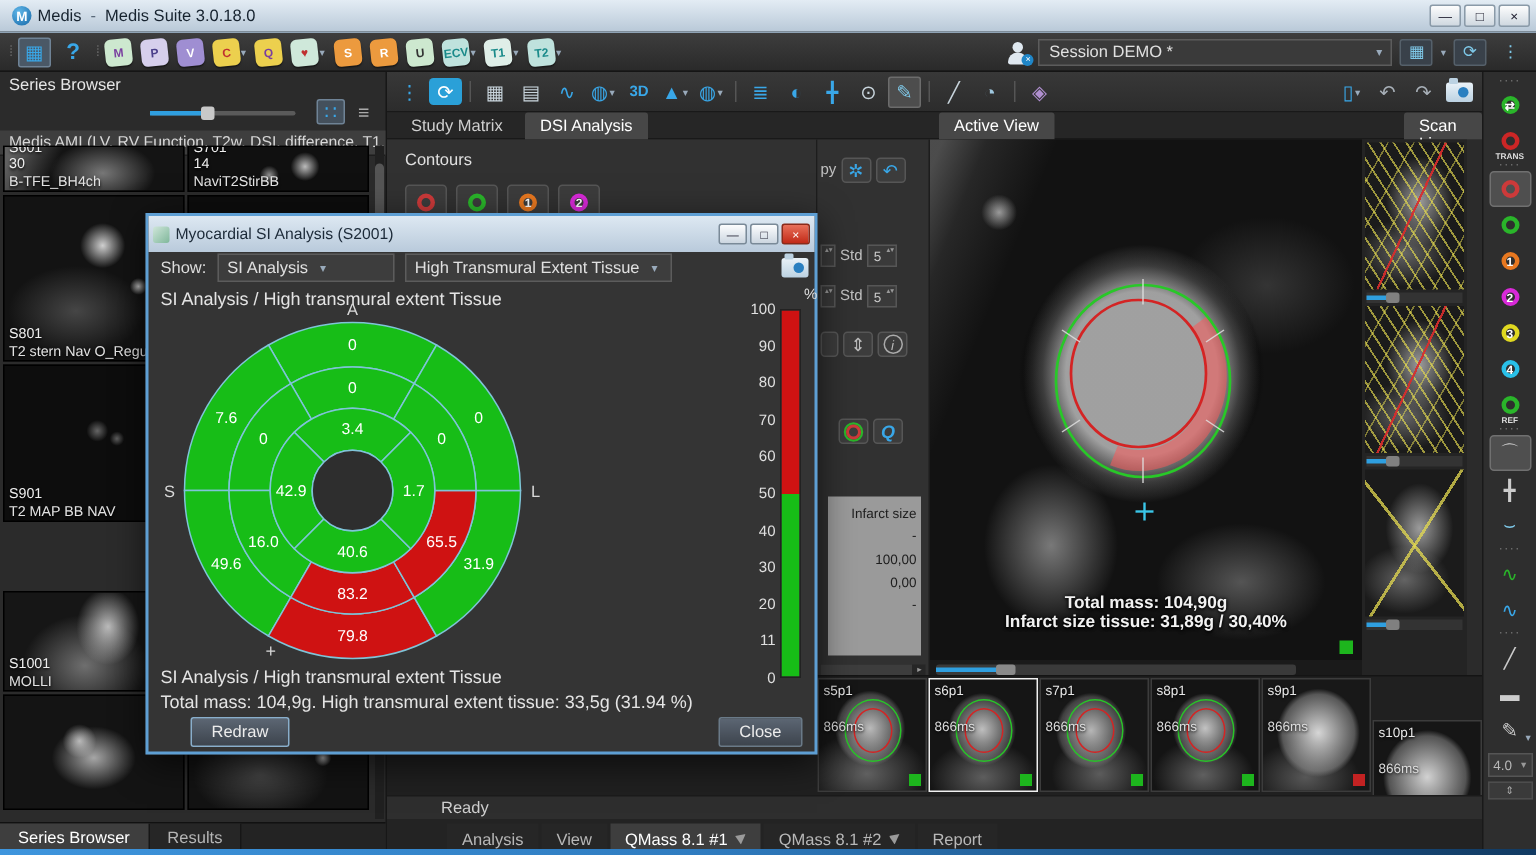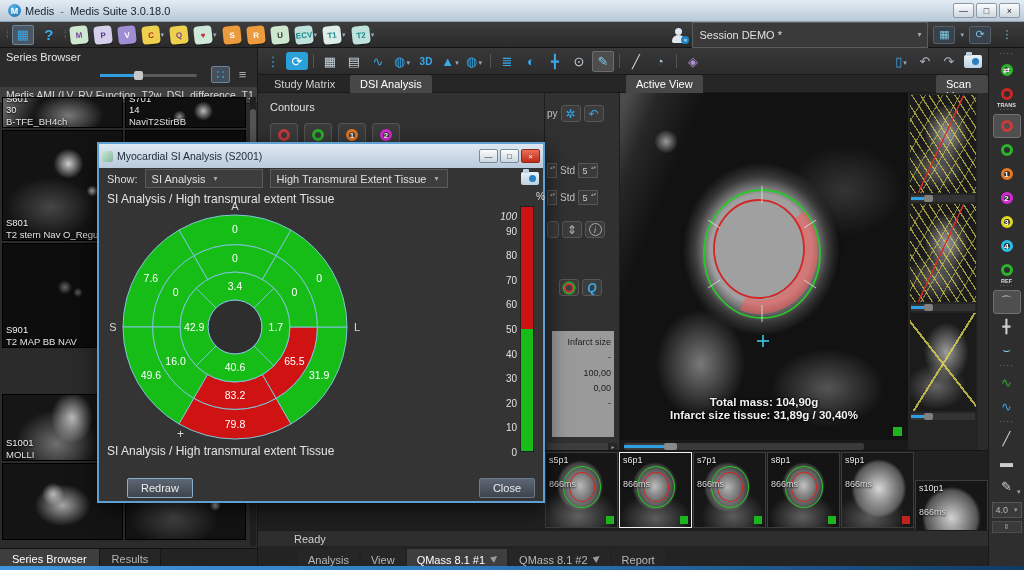--- a/index.html
+++ b/index.html
@@ -19,21 +19,21 @@
   .tb-btn{width:22px;height:20px;display:flex;align-items:center;justify-content:center;border-radius:2px;color:#39a7e8;font-size:13px;}
   .tb-btn.on{background:#4a5866;border:1px solid #6f8396;}
   .tile{width:18px;height:18px;border-radius:4px;transform:rotate(-6deg);display:flex;align-items:center;justify-content:center;font-size:8px;font-weight:700;box-shadow:0 1px 1px rgba(0,0,0,.5);}
   .tile-wrap{display:flex;align-items:center;gap:1px;}
   .ddc{color:#9ab;font-size:7px;}
   #session{margin-left:auto;display:flex;align-items:center;gap:5px;}
   .person{position:relative;width:16px;height:16px;}
   .person .head{position:absolute;left:4px;top:1px;width:7px;height:7px;border-radius:50%;background:#dfe8f0;}
   .person .body{position:absolute;left:1px;top:8px;width:13px;height:8px;border-radius:7px 7px 2px 2px;background:#dfe8f0;}
   .person .badge{position:absolute;right:-2px;bottom:-1px;width:8px;height:8px;border-radius:50%;background:#1f86c8;color:#fff;font-size:6px;display:flex;align-items:center;justify-content:center;}
-  .combo{width:236px;height:18px;background:#3a3a3a;border:1px solid #5c5c5c;display:flex;align-items:center;padding:12px 6px;color:#e0e0e0;}
+  .combo{width:236px;height:18px;background:#3a3a3a;border:1px solid #5c5c5c;display:flex;align-items:center;padding:4px 6px;color:#e0e0e0;}
   .combo .caret{margin-left:auto;color:#9ab;font-size:8px;}
   .lay-btn{width:22px;height:18px;background:#39414a;border:1px solid #55606a;border-radius:2px;color:#7ec8e8;font-size:11px;display:flex;align-items:center;justify-content:center;}
 
   
   #leftpanel{position:absolute;left:0;top:48px;width:258px;height:522px;background:#2b2b2b;border-right:1px solid #171717;}
   .sb-title{padding:3px 6px;color:#e6e6e6;}
   .sb-ctl{position:relative;height:18px;}
   .sb-slider{position:absolute;left:100px;top:8px;width:97px;height:3px;background:#5a5a5a;border-radius:2px;}
   .sb-slider .fill{position:absolute;left:0;top:0;height:3px;width:37px;background:#2f9fe0;}
   .sb-slider .hnd{position:absolute;left:34px;top:-3px;width:9px;height:9px;background:#c8c8c8;border-radius:2px;}
@@ -994,29 +994,30 @@
       <circle cx="125" cy="125" r="26.88" fill="#2e2e2e" stroke="#7fc4d8" stroke-width="1"></circle>
       <text x="125.00000000000001" y="8" text-anchor="middle" fill="#d8d8d8" font-size="11">A</text>
       <text x="3" y="129" text-anchor="middle" fill="#d8d8d8" font-size="11">S</text>
       <text x="247" y="129" text-anchor="middle" fill="#d8d8d8" font-size="11">L</text>
       <text x="70.52114003125436" y="235.92078290260412" text-anchor="middle" fill="#d8d8d8" font-size="12">+</text>
     </svg>
   <div id="scalebar" style="background: linear-gradient(rgb(207, 18, 18) 0px, rgb(207, 18, 18) 50%, rgb(23, 189, 23) 50%, rgb(23, 189, 23) 100%);"></div>
   <div id="scale-pct">%</div>
   <div id="scale-ticks">
       <div class="stick" style="top: 303px;">0</div>
-      <div class="stick" style="top: 278.4px;">10</div>
+      <div class="stick" style="top: 278.4px;">11</div>
       <div class="stick" style="top: 253.8px;">20</div>
       <div class="stick" style="top: 229.2px;">30</div>
       <div class="stick" style="top: 204.6px;">40</div>
       <div class="stick" style="top: 180px;">50</div>
       <div class="stick" style="top: 155.4px;">60</div>
       <div class="stick" style="top: 130.8px;">70</div>
       <div class="stick" style="top: 106.2px;">80</div>
       <div class="stick" style="top: 81.6px;">90</div>
-      <div class="stick" style="top: 67px; font-style: italic;">100</div>
+      <div class="stick" style="top: 57px;">100</div>
     </div>
   <div id="dlg-f1">SI Analysis / High transmural extent Tissue</div>
+  <div id="dlg-f2">Total mass: 104,9g. High transmural extent tissue: 33,5g (31.94 %)</div>
   <span class="dbtn" id="btn-redraw">Redraw</span>
   <span class="dbtn" id="btn-close">Close</span>
 </div>
 
 <div id="bluebar"></div>
 
 </body></html>

